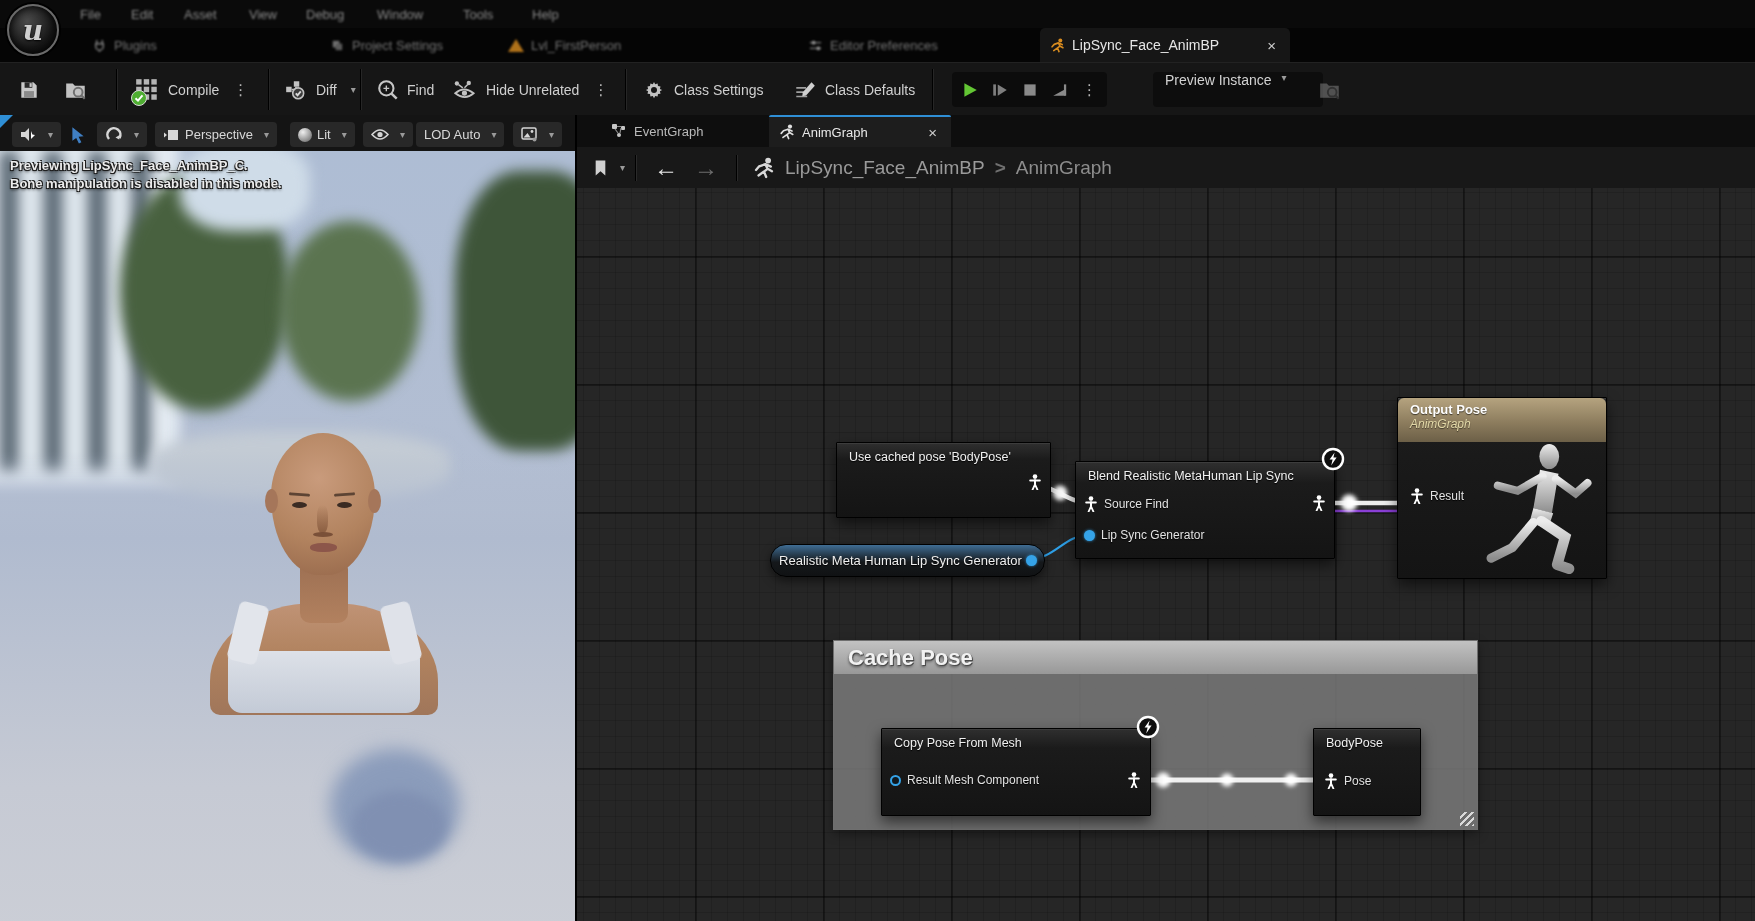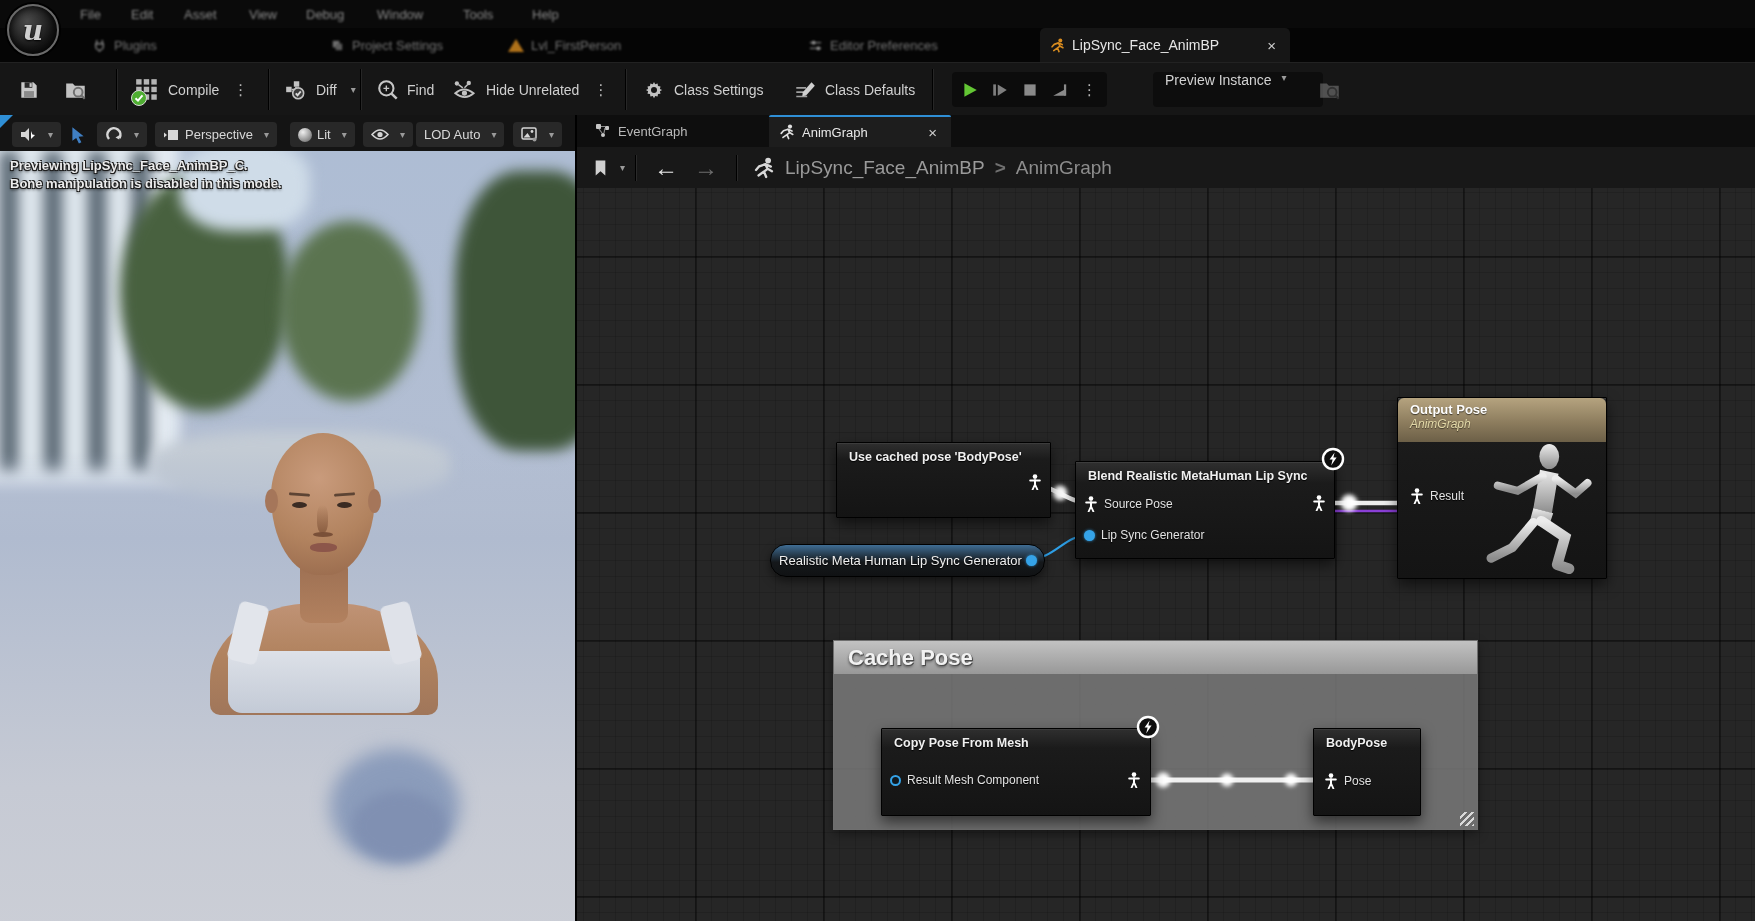--- a/index.html
+++ b/index.html
@@ -67,21 +67,21 @@
     background-image:
       linear-gradient(rgba(0,0,0,.38) 2px,transparent 2px),
       linear-gradient(90deg,rgba(0,0,0,.38) 2px,transparent 2px),
       linear-gradient(rgba(0,0,0,.12) 1px,transparent 1px),
       linear-gradient(90deg,rgba(0,0,0,.12) 1px,transparent 1px);
     background-size:128px 128px,128px 128px,16px 16px,16px 16px;
     background-position:-10px -60px,-10px -60px,-10px -60px,-10px -60px;}
 
   .node{position:absolute;background:linear-gradient(180deg,#2f2f2f 0%,#1b1b1b 22%,#141414 100%);
     border:1px solid #000;border-radius:1px;box-shadow:inset 0 1px 0 rgba(255,255,255,.07),0 6px 14px rgba(0,0,0,.55);}
-  .ntitle{font-size:12.5px;font-weight:bold;color:#f0f0f0;text-shadow:0 1px 1px #000;padding:7px 12px 0 12px;white-space:nowrap;}
+  .ntitle{font-size:12.5px;font-weight:normal;color:#f0f0f0;text-shadow:0 1px 1px #000;padding:7px 12px 0 12px;white-space:nowrap;}
   .pinrow{position:absolute;display:flex;align-items:center;gap:6px;font-size:12px;color:#e2e2e2;text-shadow:0 1px 1px #000;}
   .pin-person{width:14px;height:16px;flex:0 0 auto;}
   .pin-dot{width:11px;height:11px;border-radius:50%;background:#35a3e8;box-shadow:0 0 3px rgba(53,163,232,.8);}
   .pin-ring{width:11px;height:11px;border-radius:50%;border:2.5px solid #35a3e8;background:#10181e;box-sizing:border-box;}
   .bolt{position:absolute;width:24px;height:24px;z-index:6;}
 
   .commentbox{position:absolute;border:1px solid #6f6f6f;box-shadow:0 4px 10px rgba(0,0,0,.35);}
   .comment-head{height:33px;background:linear-gradient(180deg,#c2c2c2,#989898);display:flex;align-items:center;padding:0 14px;}
   .comment-title{font-size:22px;font-weight:bold;color:#f2f2f2;text-shadow:1px 1px 0 #4a4a4a,0 2px 3px rgba(0,0,0,.55);}
   .comment-body{position:absolute;left:0;right:0;top:33px;bottom:0;background:rgba(126,126,126,.82);}
@@ -386,21 +386,21 @@
           <div class="abs" style="left:97px;top:56px;width:13px;height:24px;background:#a5765a;border-radius:50%"></div>
         </div>
 
         <div class="overlaytxt" style="top:7px">Previewing LipSync_Face_AnimBP_C.</div>
         <div class="overlaytxt" style="top:25px">Bone manipulation is disabled in this mode.</div>
       </div>
     </div>
 
     <div class="gp">
       <div class="gtabs">
-        <div class="gtab" style="left:8px">
+        <div class="gtab" style="left:24px">
           <svg width="16" height="16" viewBox="0 0 16 16">
               <rect x="1" y="1" width="5" height="5" rx="1" fill="#c6c6c6"></rect>
               <rect x="10" y="3" width="4" height="4" rx="1" fill="#c6c6c6"></rect>
               <rect x="6" y="10" width="4" height="4" rx="2" fill="#c6c6c6"></rect>
               <path d="M6 3.5 h4 M4 6 L7 10 M10 5 L9 10" stroke="#8a8a8a" stroke-width="1.2" fill="none"></path>
             </svg>
           <span class="lbl">EventGraph</span>
         </div>
         <div class="gtab gtab-active" style="left:192px;width:162px">
           <svg width="16" height="16" viewBox="0 0 16 16" style="color:#e0e0e0">
@@ -466,21 +466,21 @@
               </svg>
           </div>
         </div>
 
         <div class="node" style="left:498px;top:273px;width:258px;height:96px;z-index:5">
           <div class="ntitle">Blend Realistic MetaHuman Lip Sync</div>
           <div class="pinrow" style="left:8px;top:34px">
             <svg class="pin-person" viewBox="0 0 14 16">
                 <use href="#person-pin"></use>
               </svg>
-            <span>Source Pose</span>
+            <span>Source Find</span>
           </div>
           <div class="pinrow" style="left:8px;top:66px">
             <span class="pin-dot"></span>
             <span>Lip Sync Generator</span>
           </div>
           <div class="pinrow" style="right:8px;top:33px">
             <svg class="pin-person" viewBox="0 0 14 16">
                 <use href="#person-pin"></use>
               </svg>
           </div>

